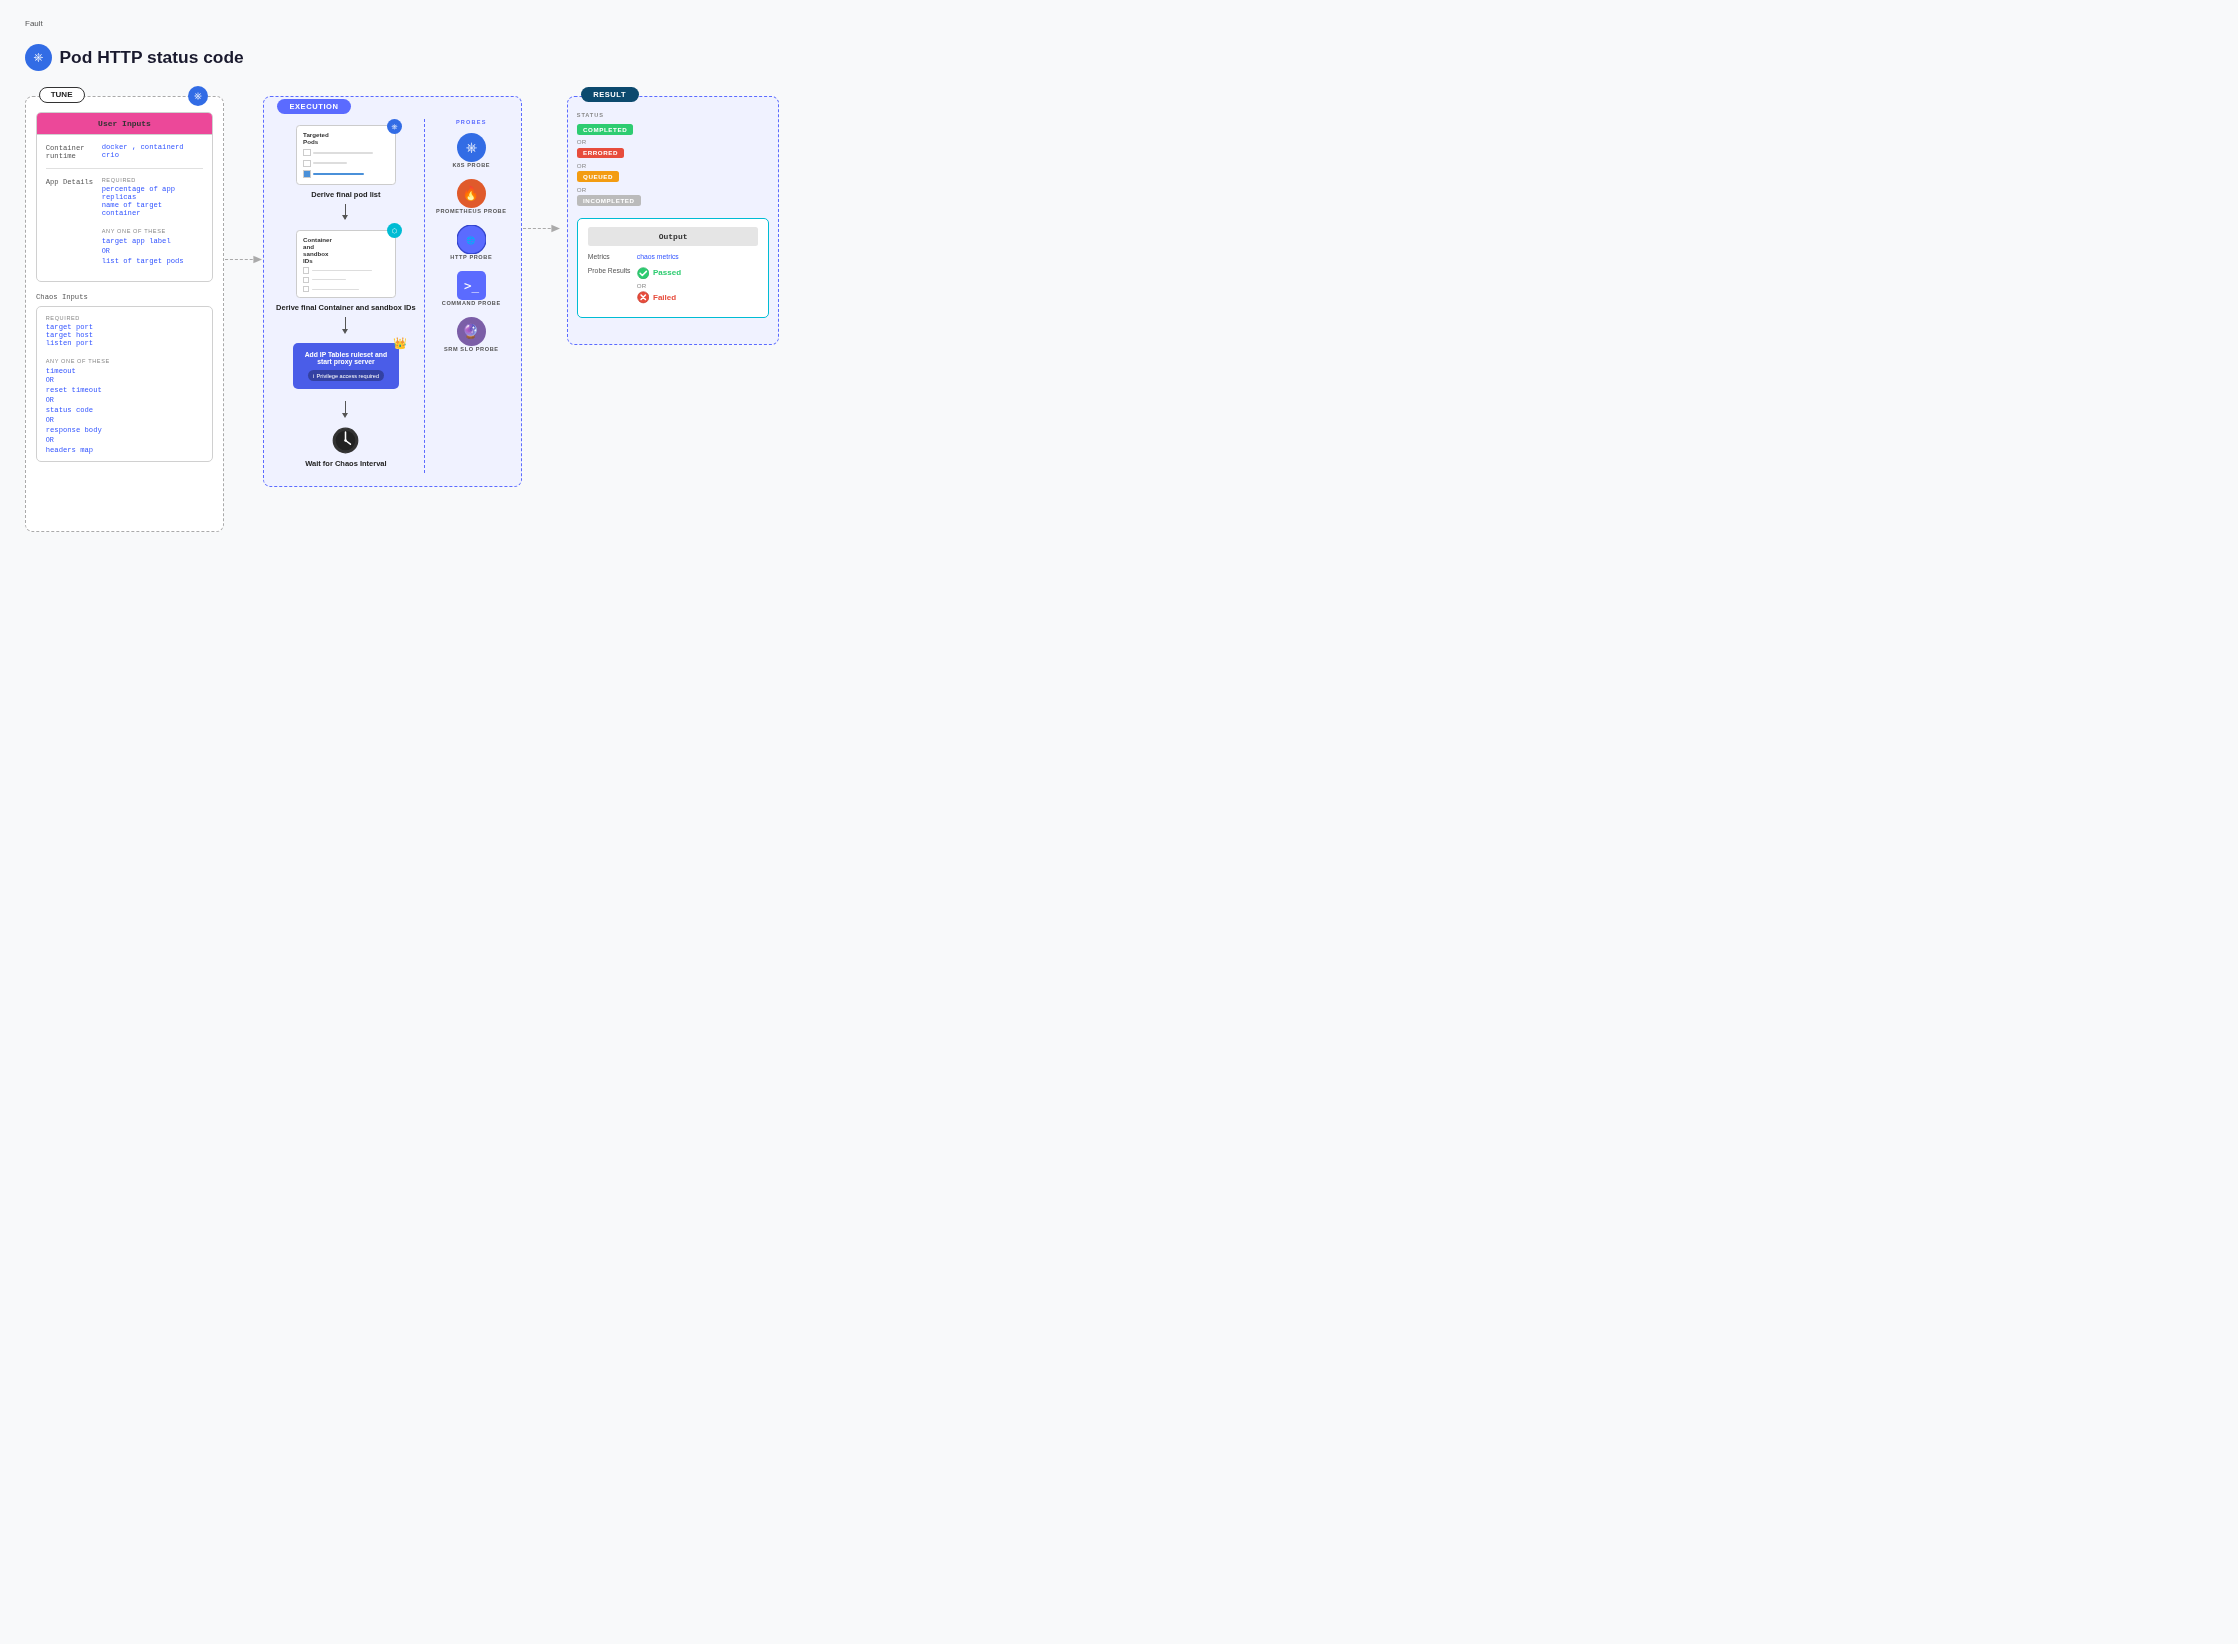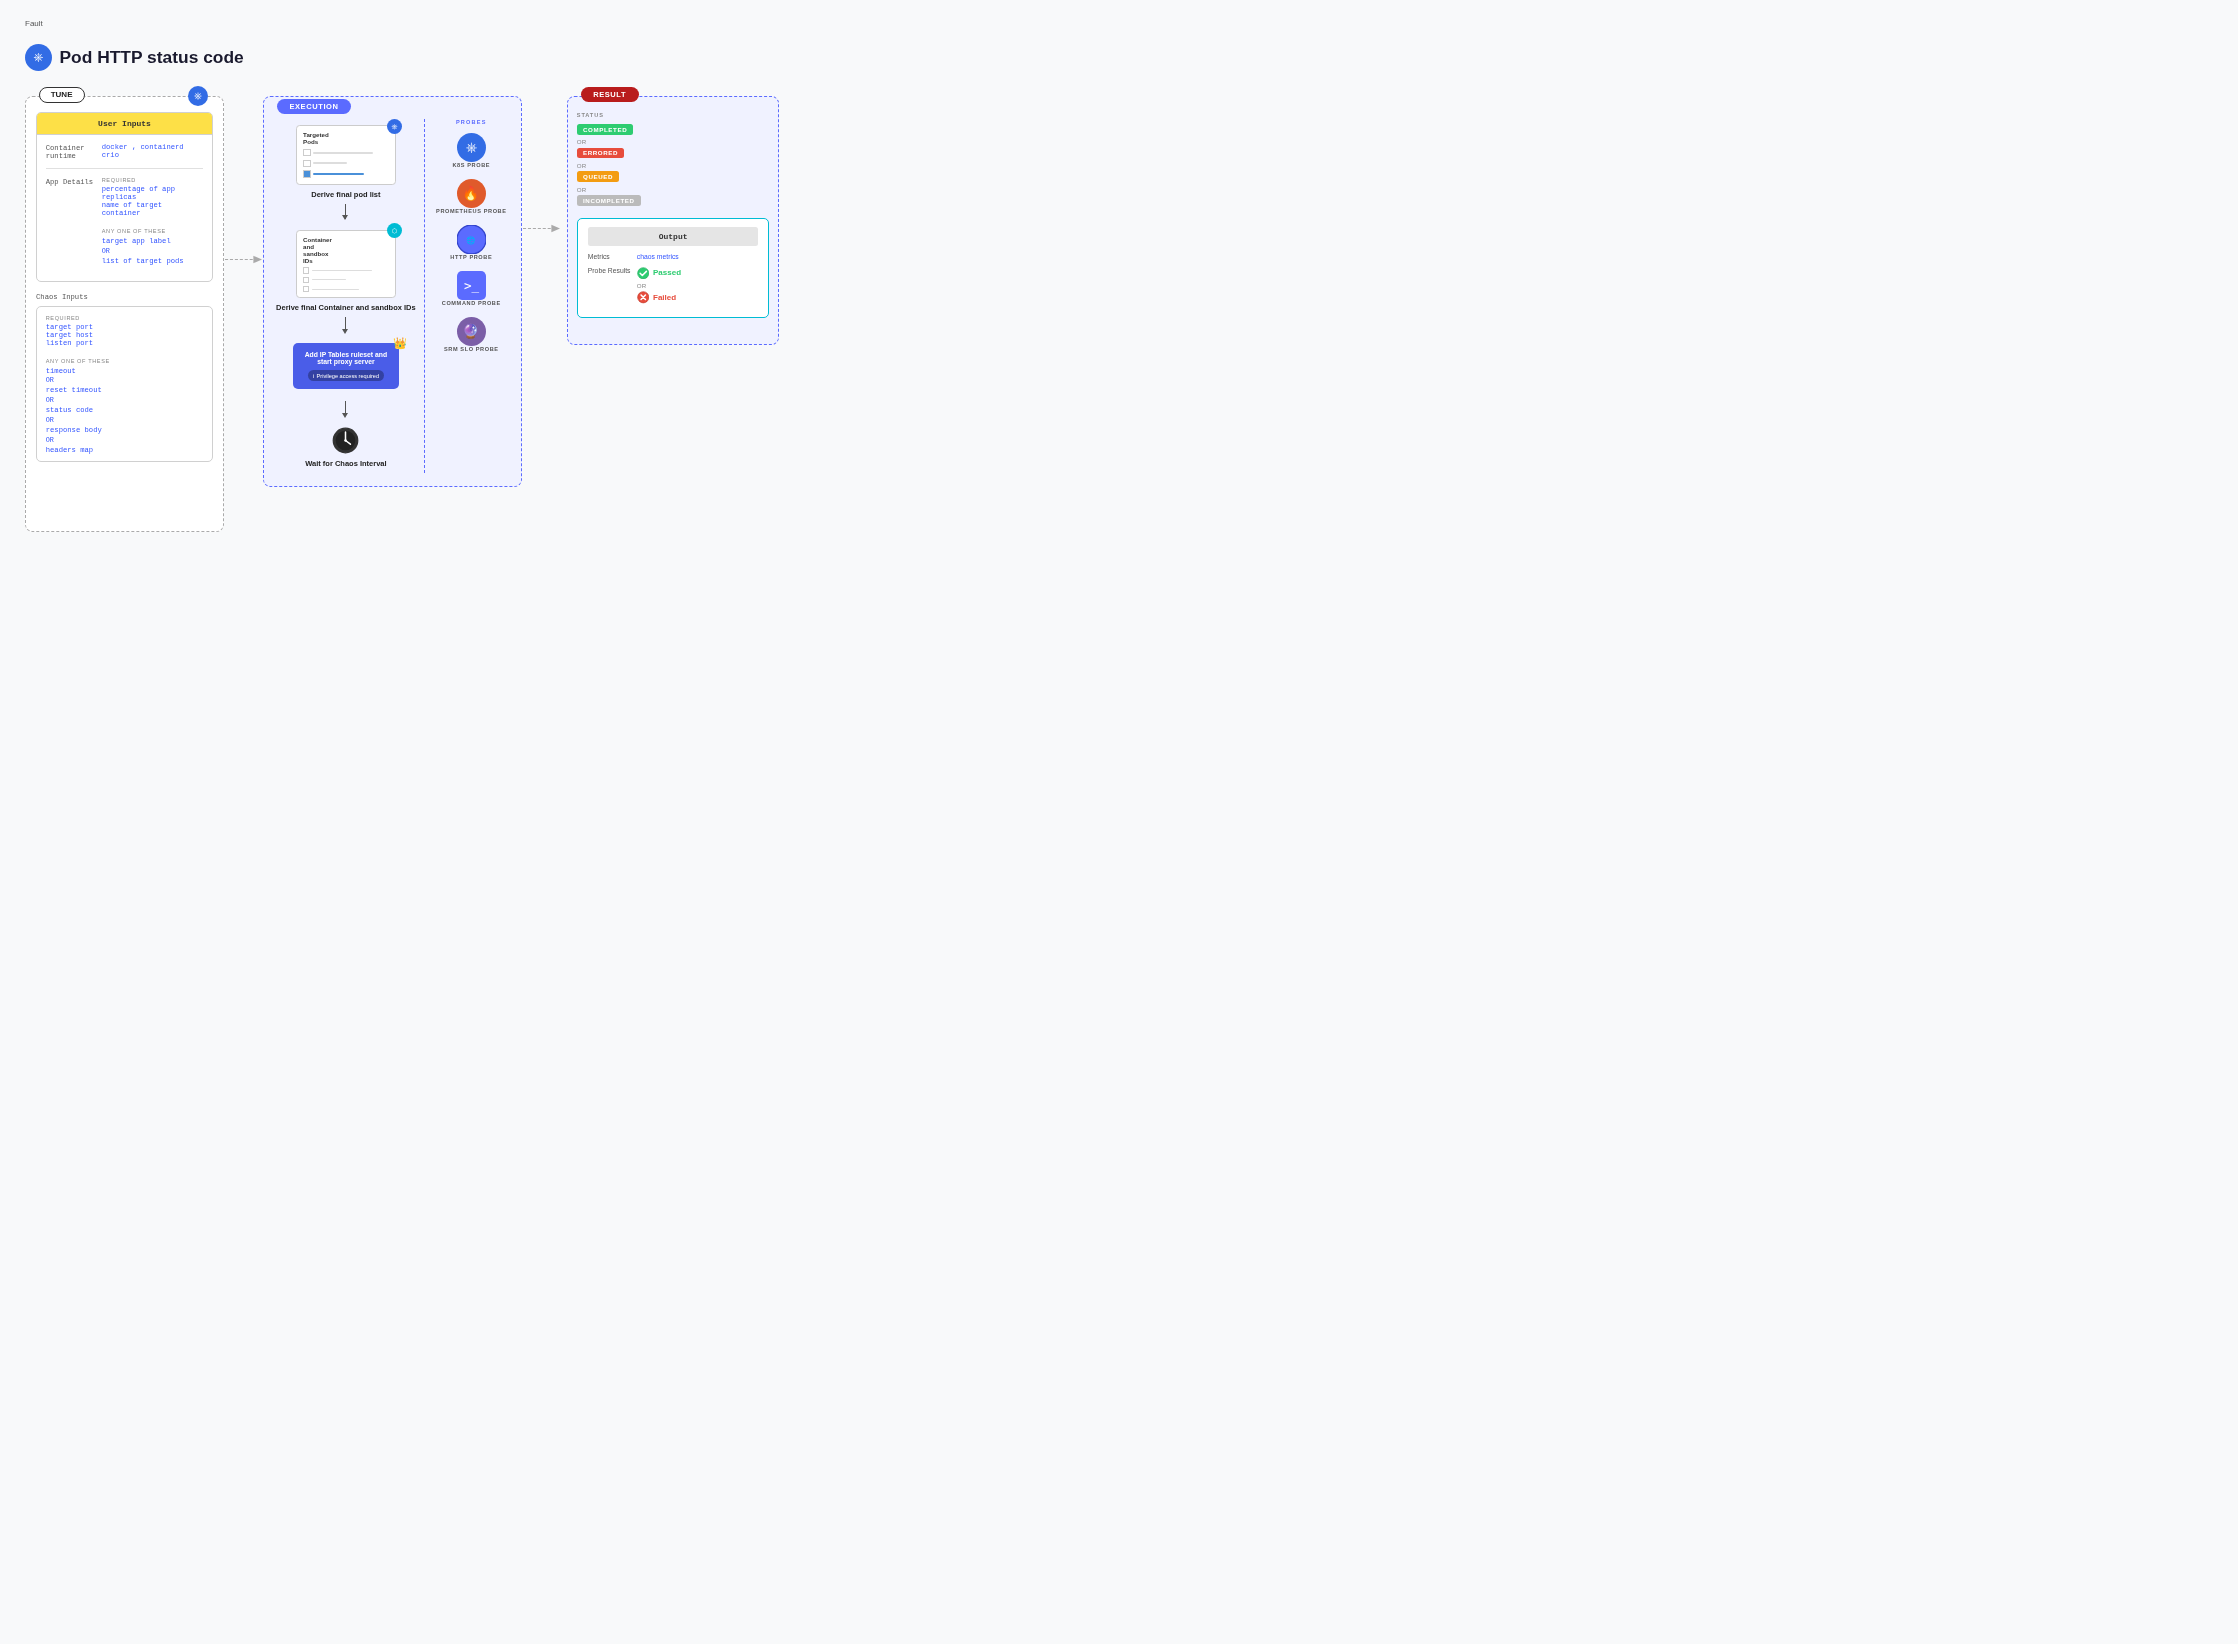--- a/index.html
+++ b/index.html
@@ -56,21 +56,21 @@
       top: -11.2px;
       right: 15px;
     }
     .user-inputs-box {
       border: 0.6px solid #d0d0d0;
       border-radius: 5px;
       overflow: hidden;
       margin-bottom: 11.2px;
     }
     .user-inputs-header {
-      background: #fde047;
+      background: #ec4899;
       text-align: center;
       padding: 6.2px;
       font-family: 'Courier New', monospace;
       font-size: 8px;
       font-weight: 600;
       color: #333;
       border-bottom: 0.6px solid #d0d0d0;
     }
     .user-inputs-body {
       padding: 7.5px 8.7px;
@@ -233,21 +233,21 @@
       padding: 15px 8.7px 12.5px;
       width: 212px;
       min-height: 249px;
       background: #f0f2ff;
       margin-left: 6.2px;
     }
     .result-label {
       position: absolute;
       top: -10px;
       left: 12.5px;
-      background: #b91c1c;
+      background: #0c4a6e;
       border-radius: 12.5px;
       padding: 3.1px 12.5px;
       font-size: 7.5px;
       font-weight: 700;
       color: #fff;
       letter-spacing: 0.6px;
     }
     .status-section {
       margin-bottom: 10px;
     }

